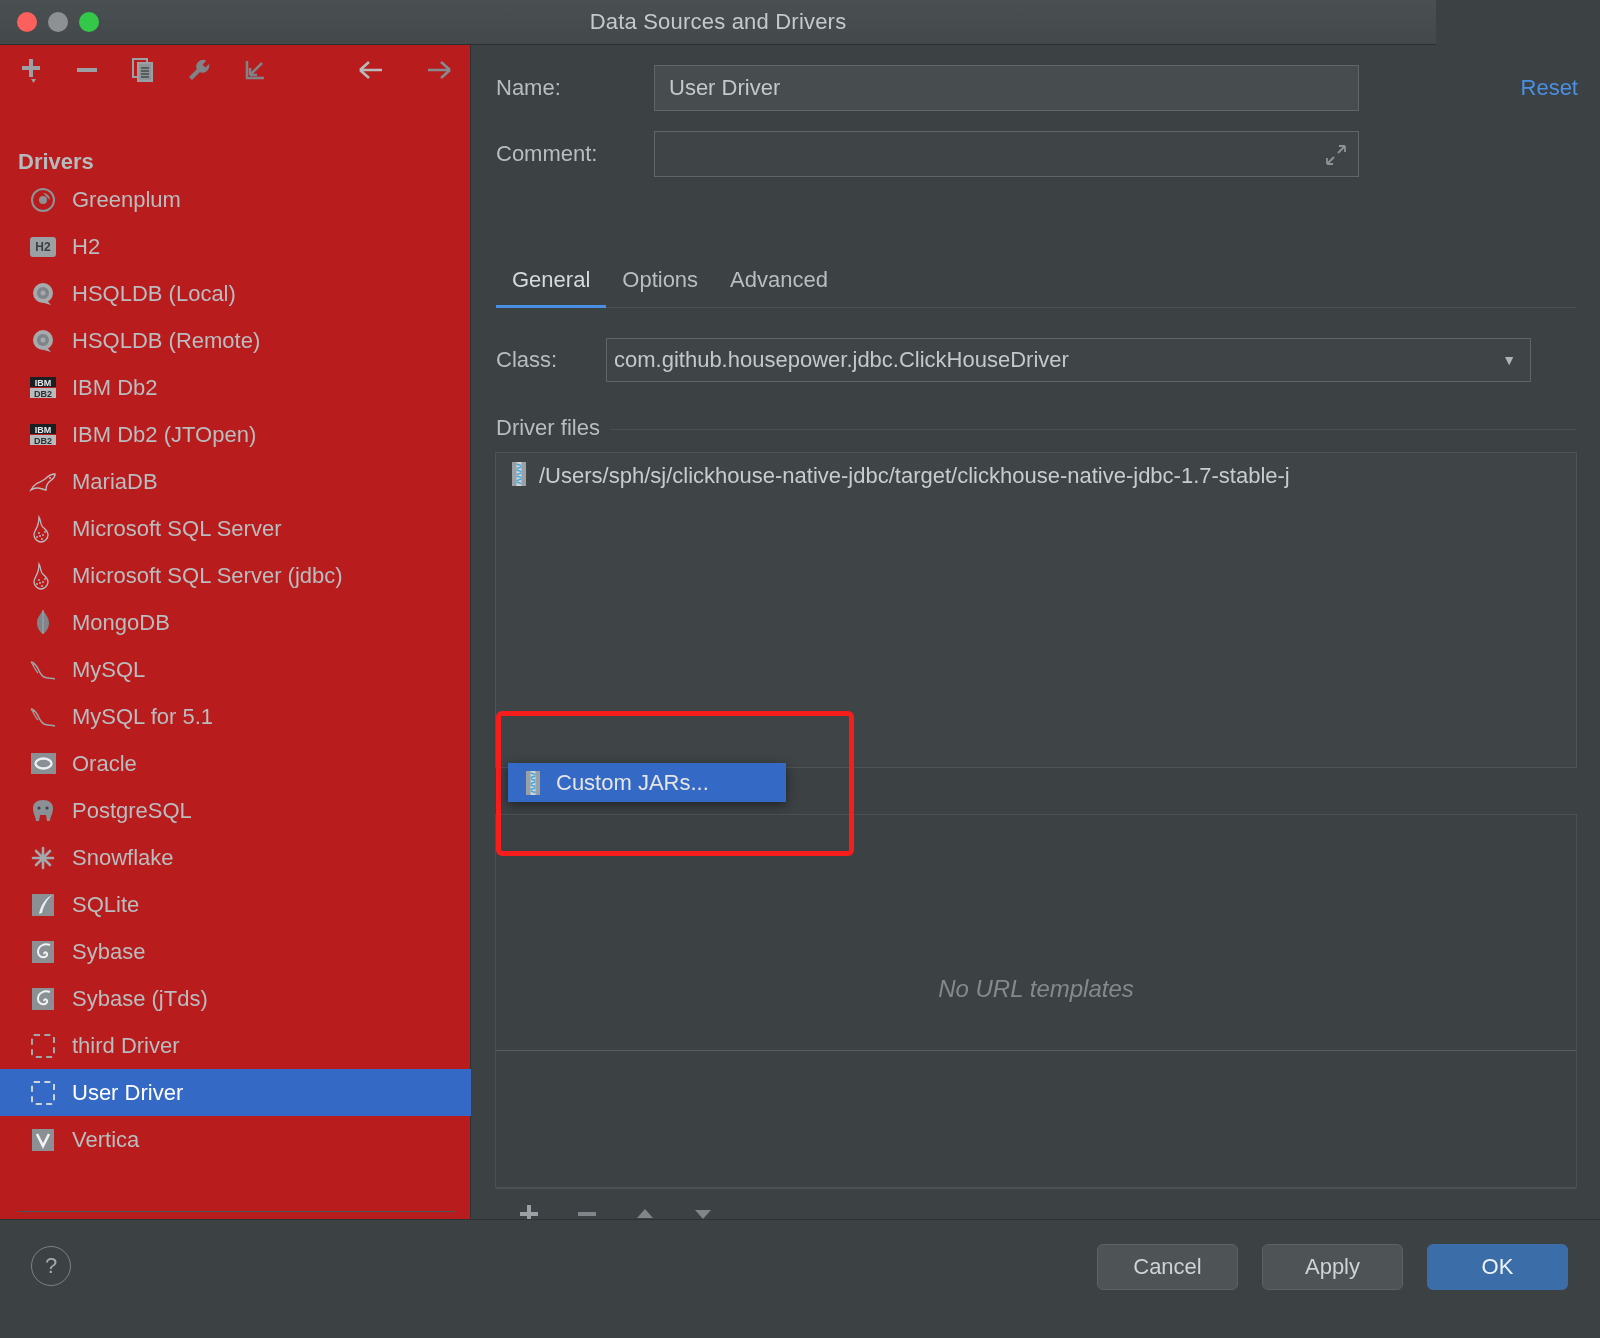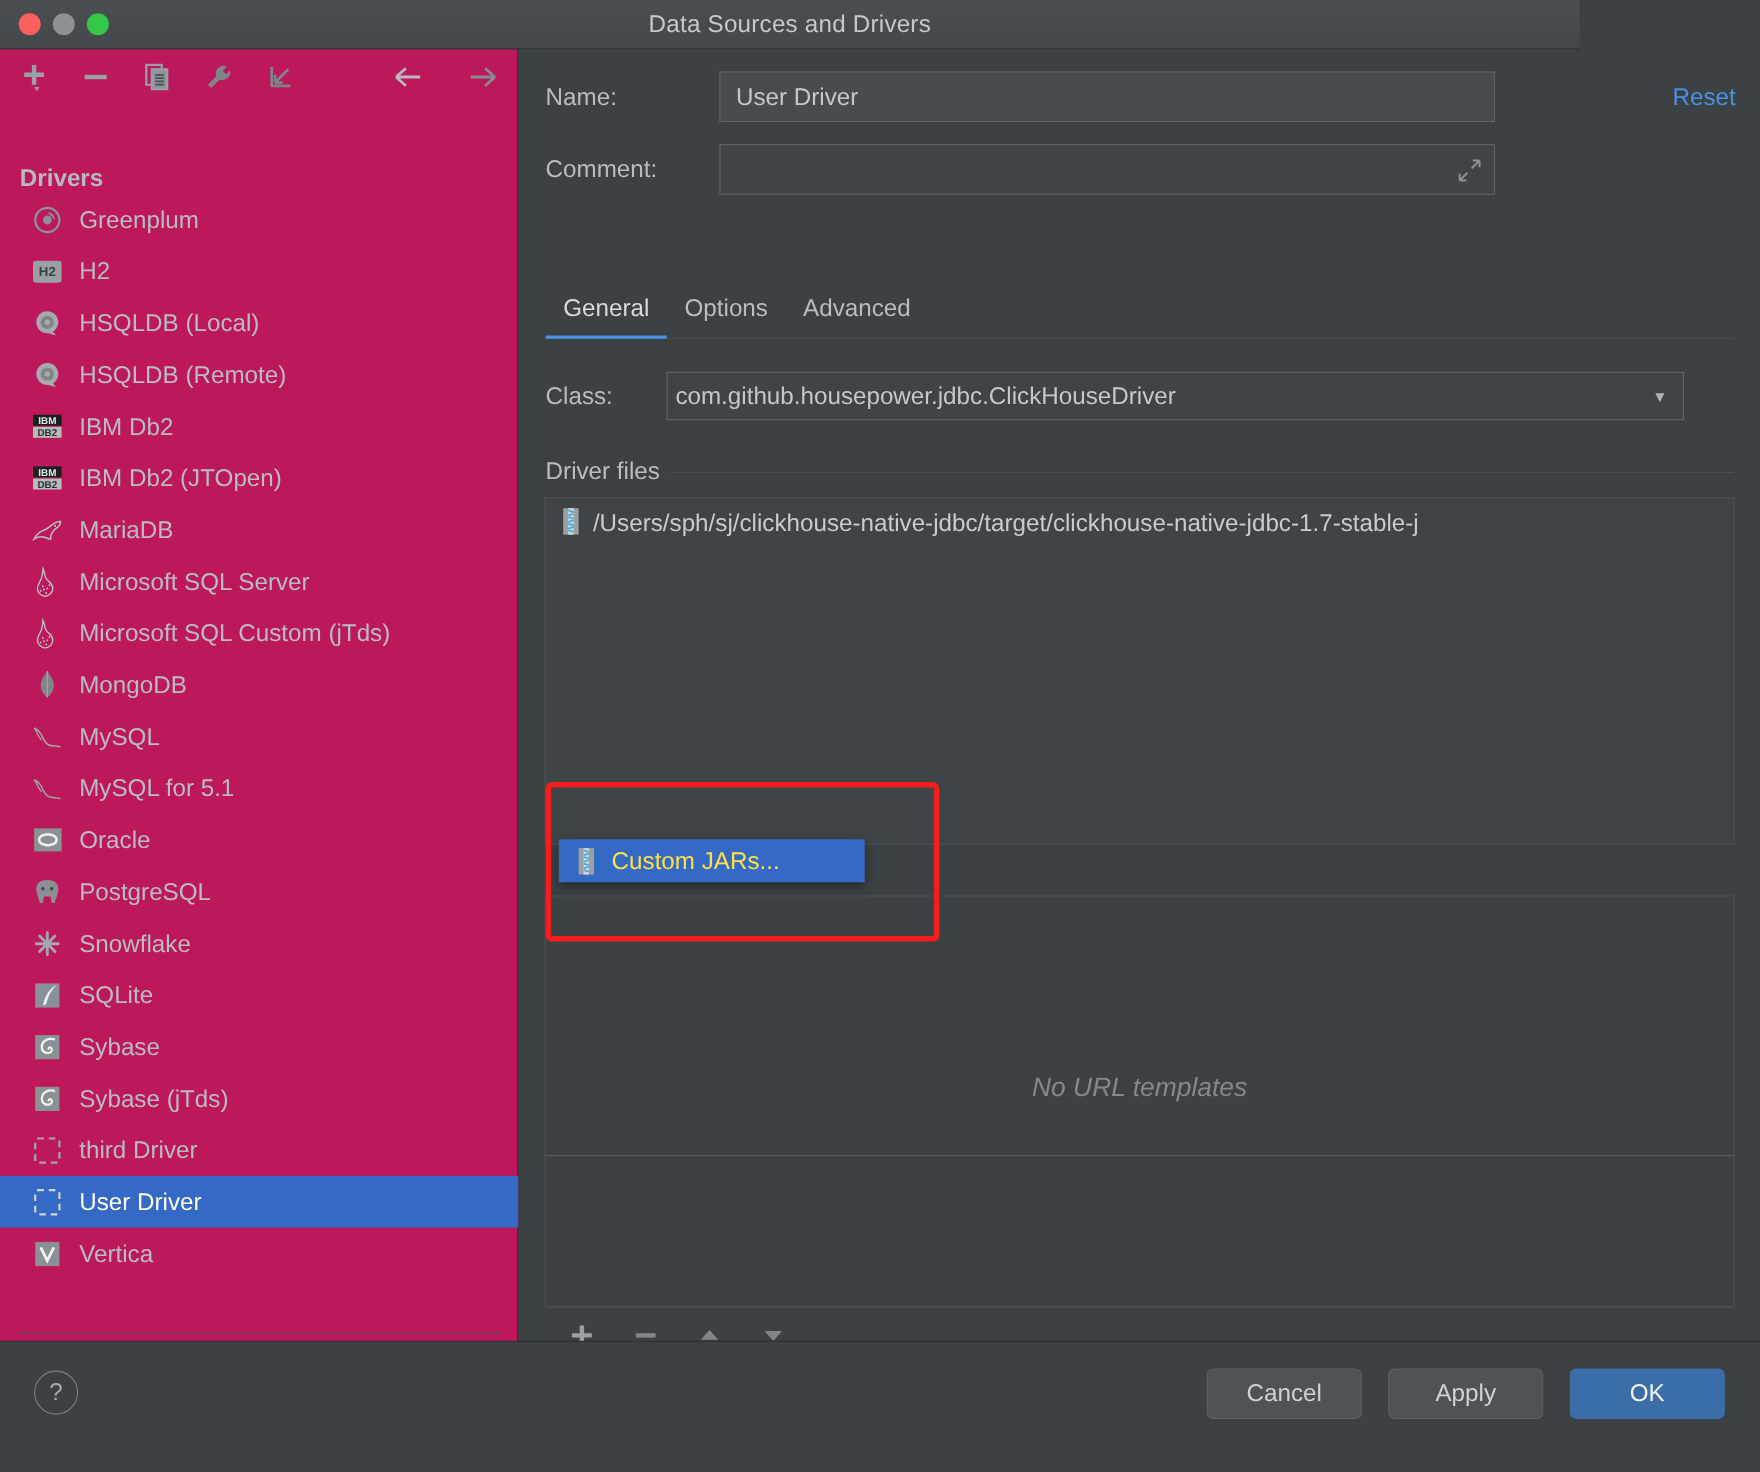--- a/index.html
+++ b/index.html
@@ -28,21 +28,21 @@
   .tl.yellow { background: #8d9194; }
   .tl.green { background: #34c84a; }
   .title-text {
     width: 100%; text-align: center;
     color: #c6c9cb; font-size: 22px; letter-spacing: .2px;
   }
 
   
   .sidebar {
     position: absolute; left: 0; top: 45px; width: 471px; height: 1174px;
-    background: #be185d;
+    background: #b91c1c;
     border-right: 1px solid #2e3234;
   }
   .side-toolbar {
     position: absolute; left: 0; top: 0; width: 471px; height: 50px;
     display: flex; align-items: center; padding-left: 14px; gap: 22px;
   }
   .tbtn {
     width: 34px; height: 34px; display: flex; align-items: center; justify-content: center;
     color: #9aa0a4; position: relative;
   }
@@ -213,21 +213,21 @@
   }
   .popup {
     position: absolute; left: 508px; top: 763px; width: 278px;
     background: #484d50; z-index: 31;
     box-shadow: 0 3px 10px rgba(0,0,0,.45);
   }
   .pop-item {
     height: 39px; display: flex; align-items: center; padding-left: 12px;
     font-size: 22px; color: #c3c7ca; white-space: nowrap;
   }
-  .pop-item.sel { background: #3569c6; color: #fde047; }
+  .pop-item.sel { background: #3569c6; color: #e5e5e5; }
   .pop-ico { width: 26px; margin-right: 10px; display: flex; justify-content: center; }
   .submenu-arrow { margin-left: 10px; font-size: 15px; color: #b6babd; }
 
   
   .ic-sq {
     width: 26px; height: 26px; border-radius: 3px;
     display: flex; align-items: center; justify-content: center;
     font-size: 12px; font-weight: bold;
   }
   .ic-gray { background: #9aa0a3; color: #3a3f42; }
@@ -392,21 +392,21 @@
               <g fill="#b9bdc0">
                 <circle cx="8" cy="18" r=".9"></circle>
                 <circle cx="12" cy="20" r=".9"></circle>
                 <circle cx="6" cy="22" r=".9"></circle>
                 <circle cx="11" cy="24" r=".9"></circle>
                 <circle cx="14" cy="17" r=".9"></circle>
                 <circle cx="9" cy="21" r=".9"></circle>
               </g>
             </svg>
         </span>
-        <span class="drv-label">Microsoft SQL Custom (jTds)</span>
+        <span class="drv-label">Microsoft SQL Server (jdbc)</span>
       </div>
       <div class="drv-item">
         <span class="drv-icon">
           <svg width="18" height="28" viewBox="0 0 18 28">
               <path d="M9 1c3 5 6 8 6 13 0 5-3 9-6 11-3-2-6-6-6-11C3 9 6 6 9 1z" fill="#808589"></path>
               <path d="M9 1v24" stroke="#a4a9ad" stroke-width="1"></path>
             </svg>
         </span>
         <span class="drv-label">MongoDB</span>
       </div>

